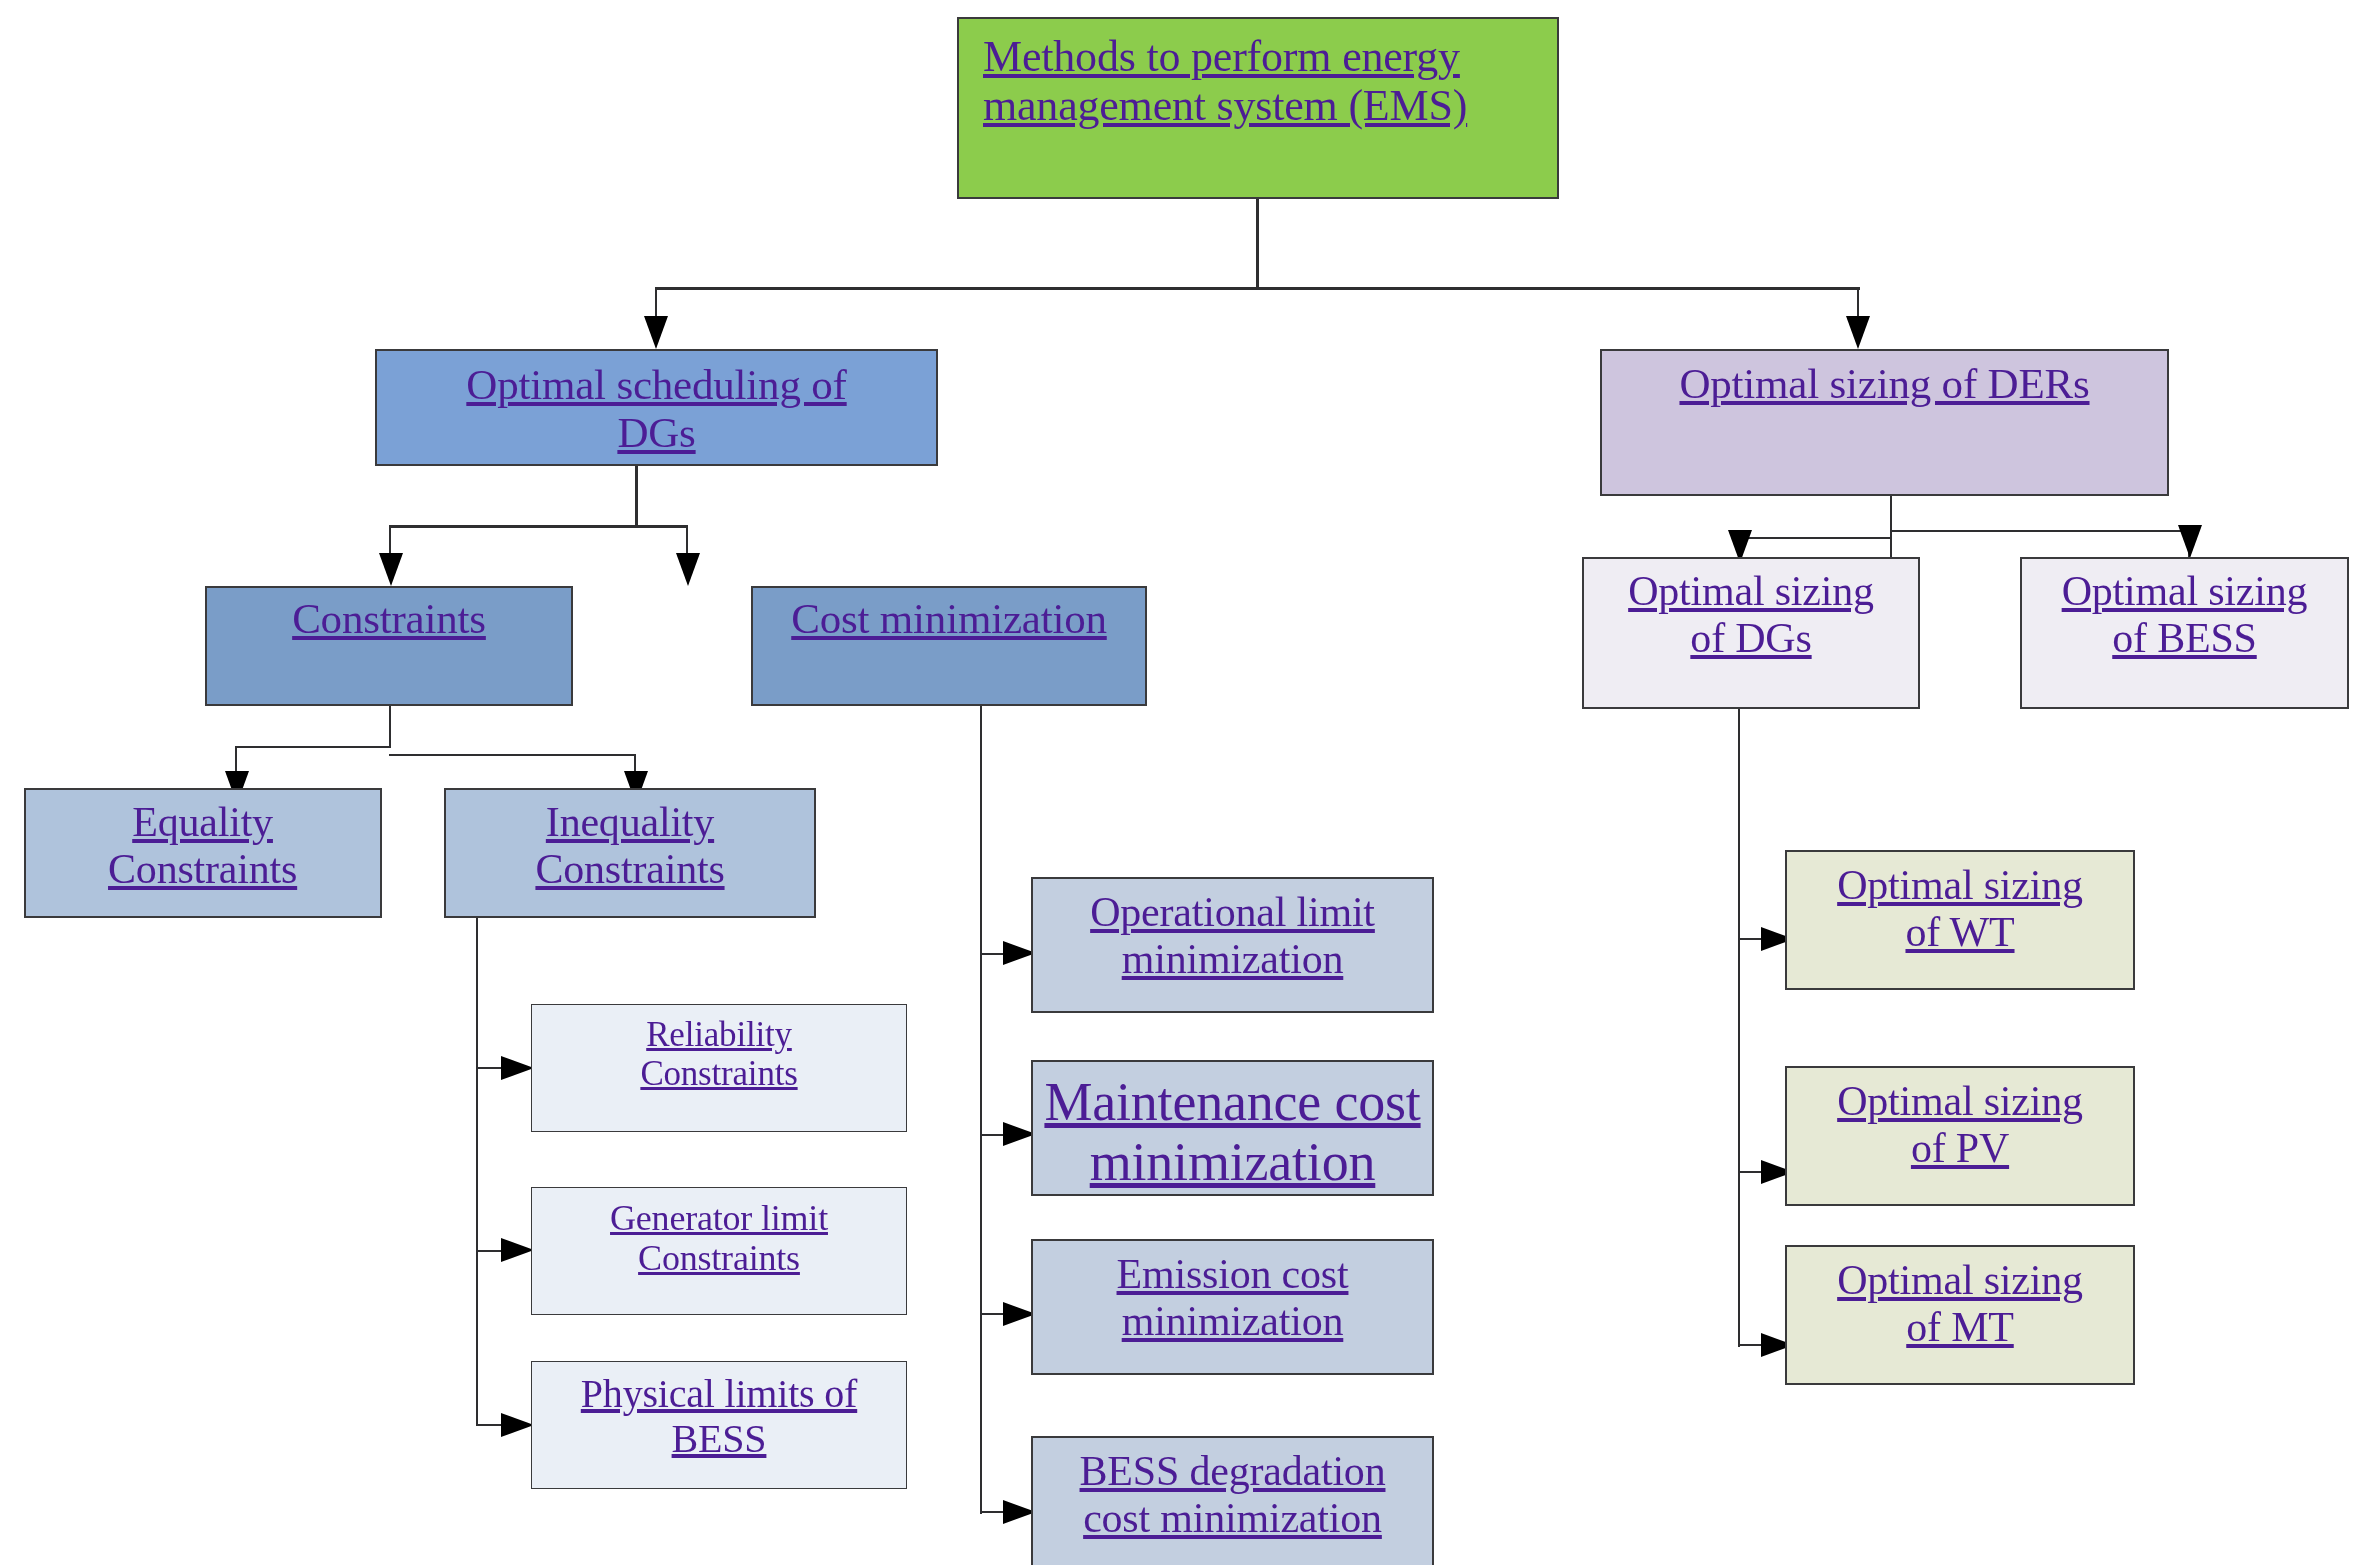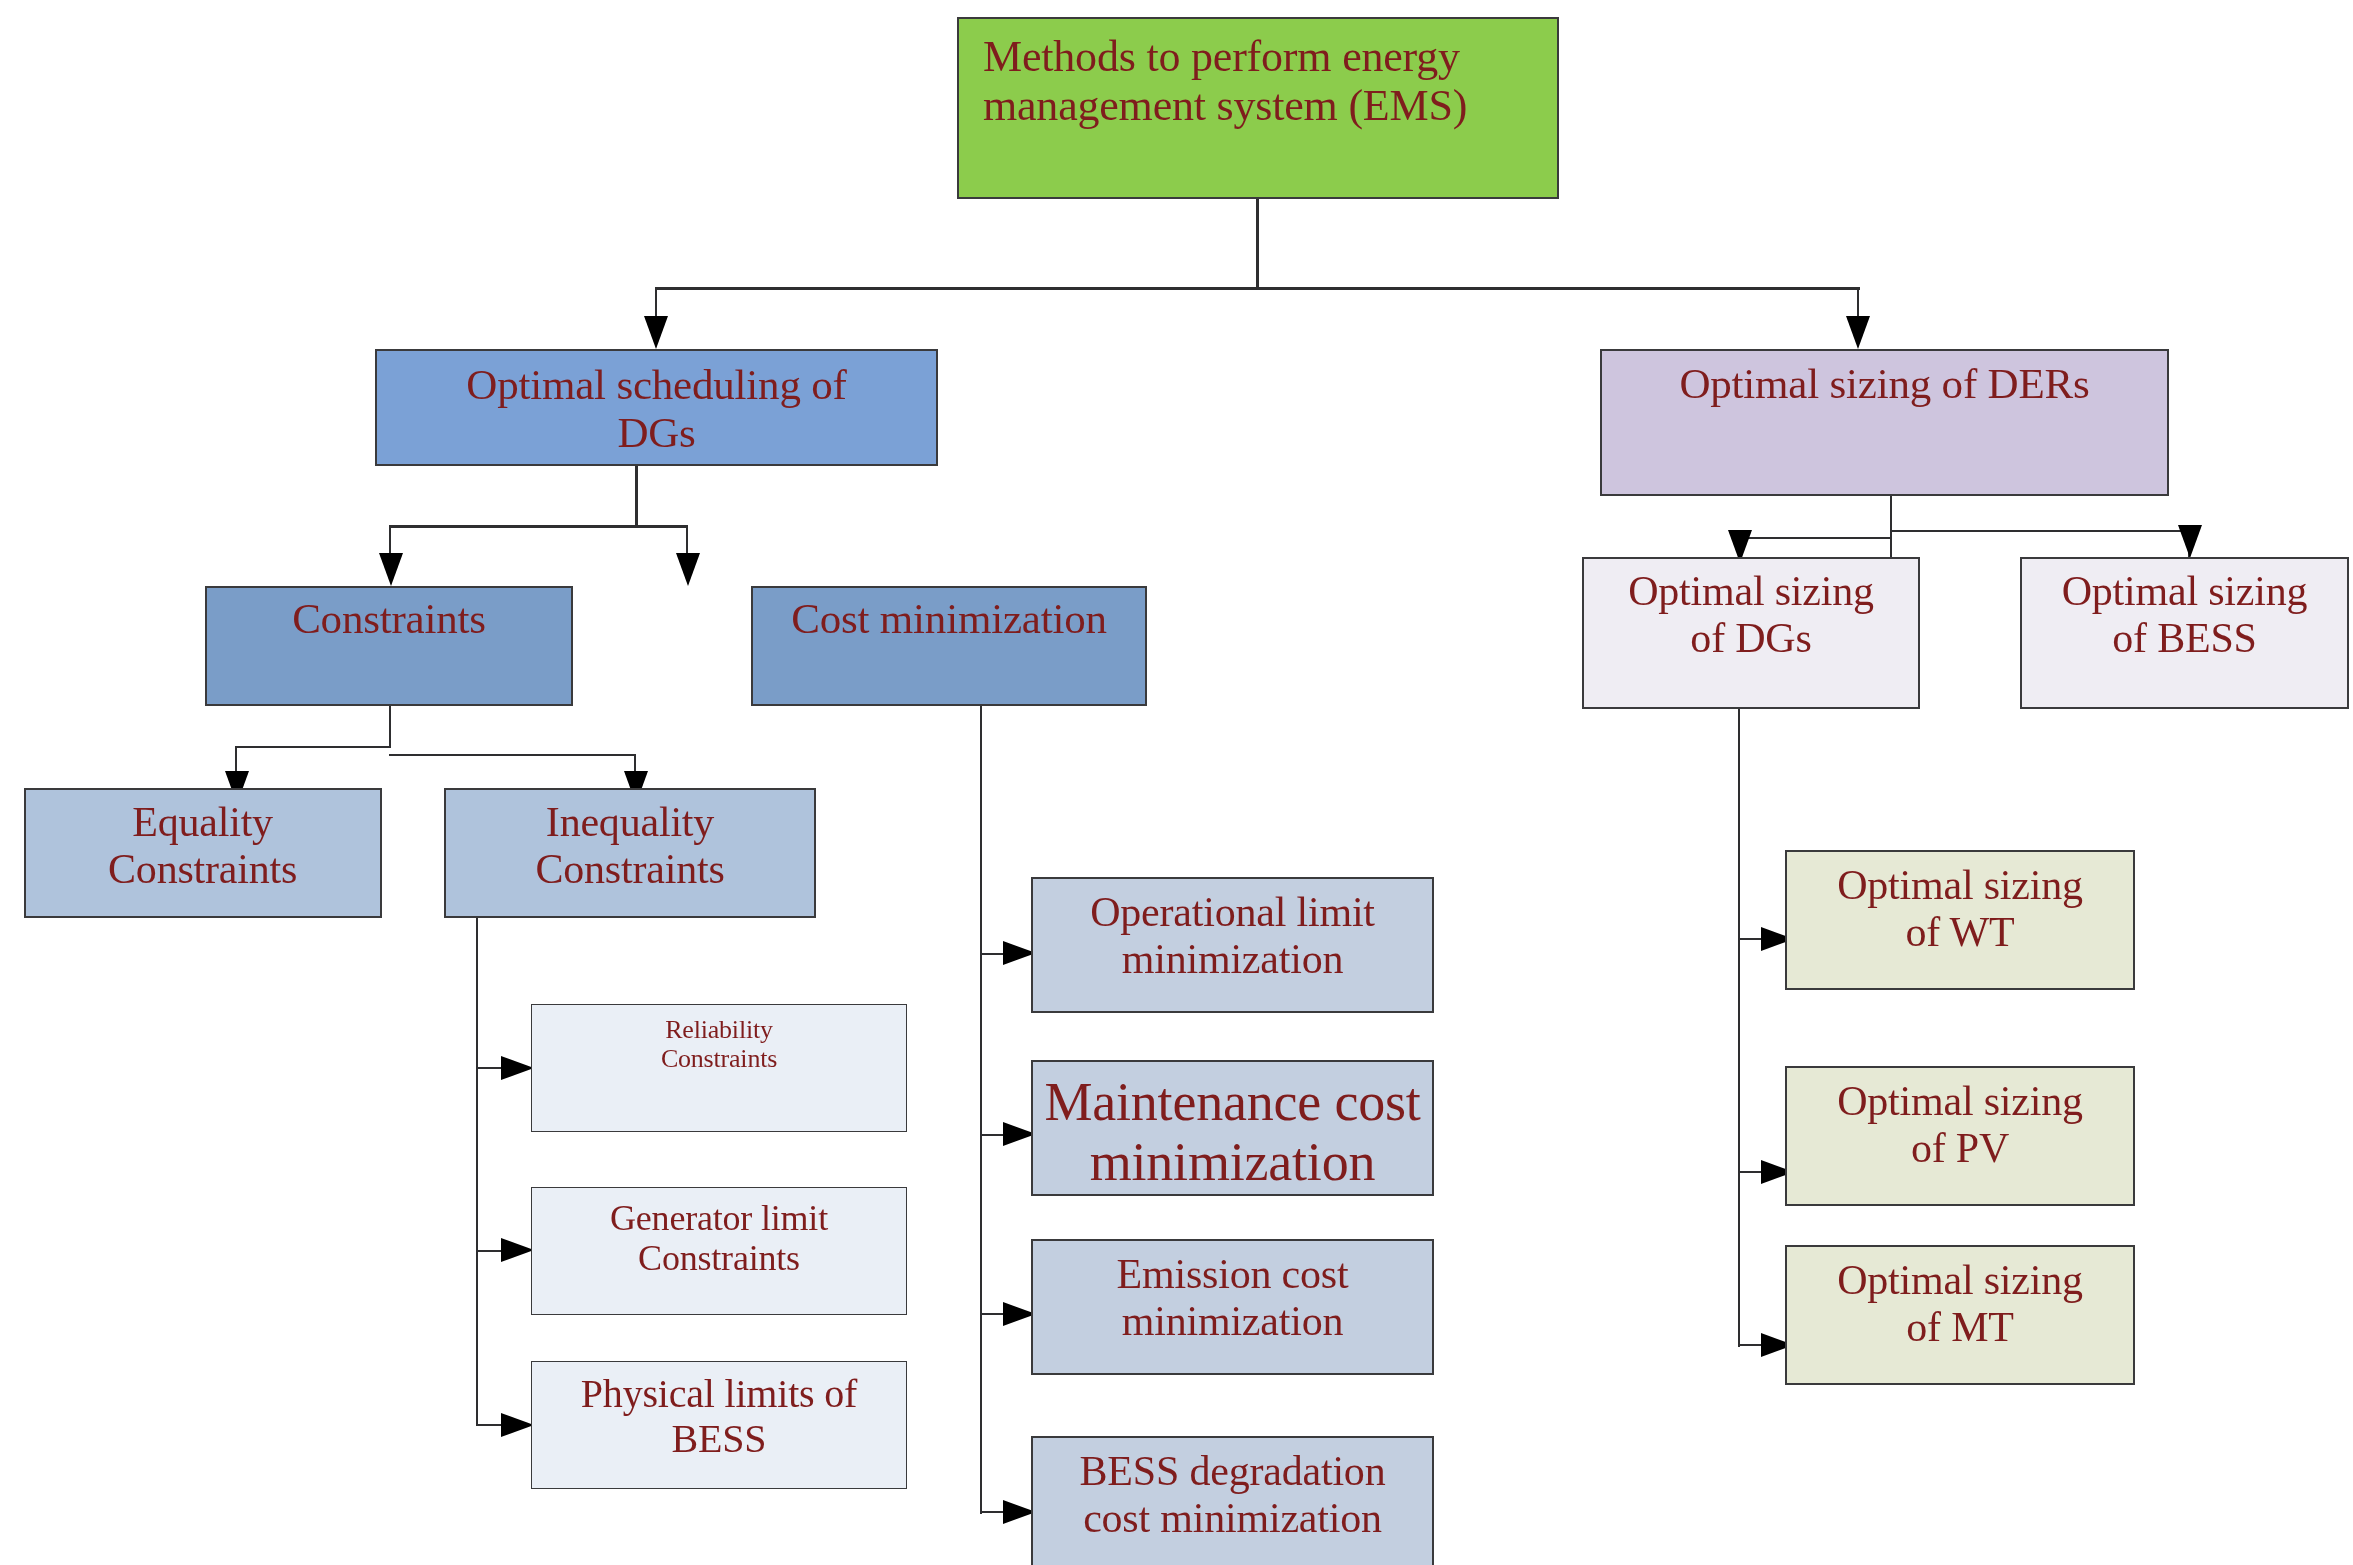--- a/index.html
+++ b/index.html
@@ -12,30 +12,31 @@
     width: 2354px;
     height: 1566px;
     background: #ffffff;
     font-family: "Liberation Serif", "DejaVu Serif", serif;
     overflow: hidden;
   }
   .node {
     position: absolute;
     box-sizing: border-box;
     border: 2.1px solid #3a3a3c;
-    color: #7f1d1d;
+    color: #4c1d95;
     text-align: center;
     line-height: 1.12;
     display: flex;
     flex-direction: column;
     justify-content: flex-start;
     align-items: center;
     padding-top: 7.2px;
     white-space: pre-line;
     letter-spacing: -0.2px;
+    text-decoration: underline;
   }
 
   
   .c-green   { background: #8CCC4C; }
   .c-blue1   { background: #7BA1D6; }
   .c-blue2   { background: #7A9DC8; }
   .c-blue3   { background: #AFC3DC; }
   .c-blue4   { background: #C3CFE0; }
   .c-wash    { background: #EAEFF6; }
   .c-purple  { background: #CEC5DE; text-align: right; }
@@ -153,21 +154,21 @@
   <div class="node c-blue3" style="left:23.6px; top:788px; width:358px; height:130px; font-size:42px; padding-top:8.6px;">
     <span>Equality
 Constraints</span>
   </div>
 
   <div class="node c-blue3" style="left:444px; top:788px; width:372px; height:130px; font-size:42px; padding-top:8.6px;">
     <span>Inequality
 Constraints</span>
   </div>
 
-  <div class="node c-wash" style="left:531px; top:1004px; width:376px; height:128px; font-size:26px; border-width:1.4px; padding-top:10px;">
+  <div class="node c-wash" style="left:531px; top:1004px; width:376px; height:128px; font-size:35px; border-width:1.4px; padding-top:10px;">
     <span>Reliability
 Constraints</span>
   </div>
 
   <div class="node c-wash" style="left:531px; top:1187px; width:376px; height:128px; font-size:36px; border-width:1.4px; padding-top:10px;">
     <span>Generator limit
 Constraints</span>
   </div>
 
   <div class="node c-wash" style="left:531px; top:1361px; width:376px; height:128px; font-size:40px; border-width:1.4px; padding-top:10px;">

